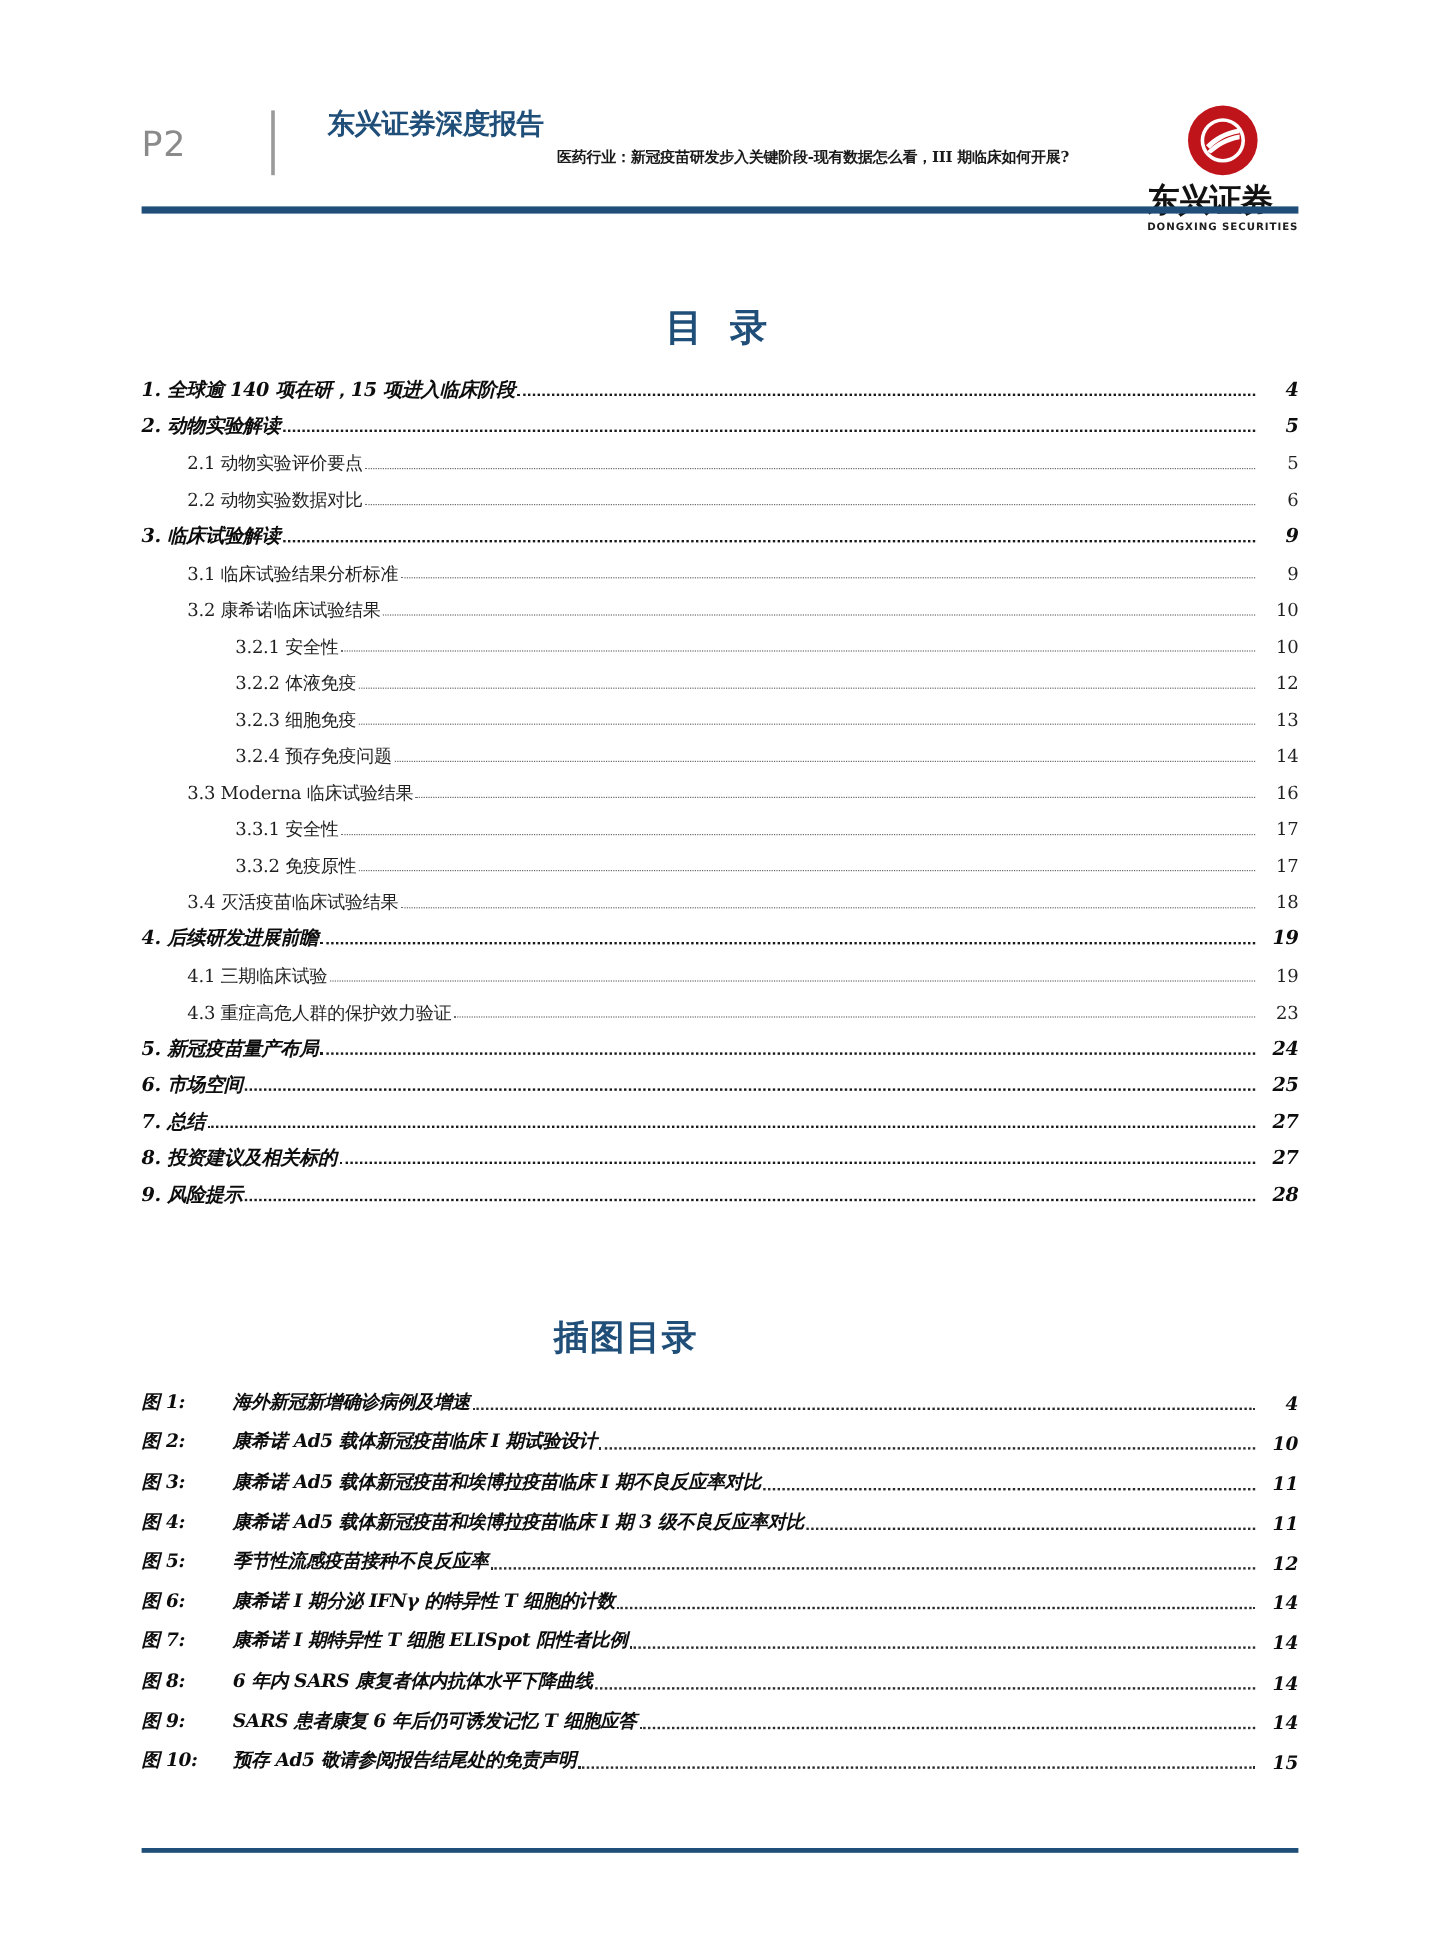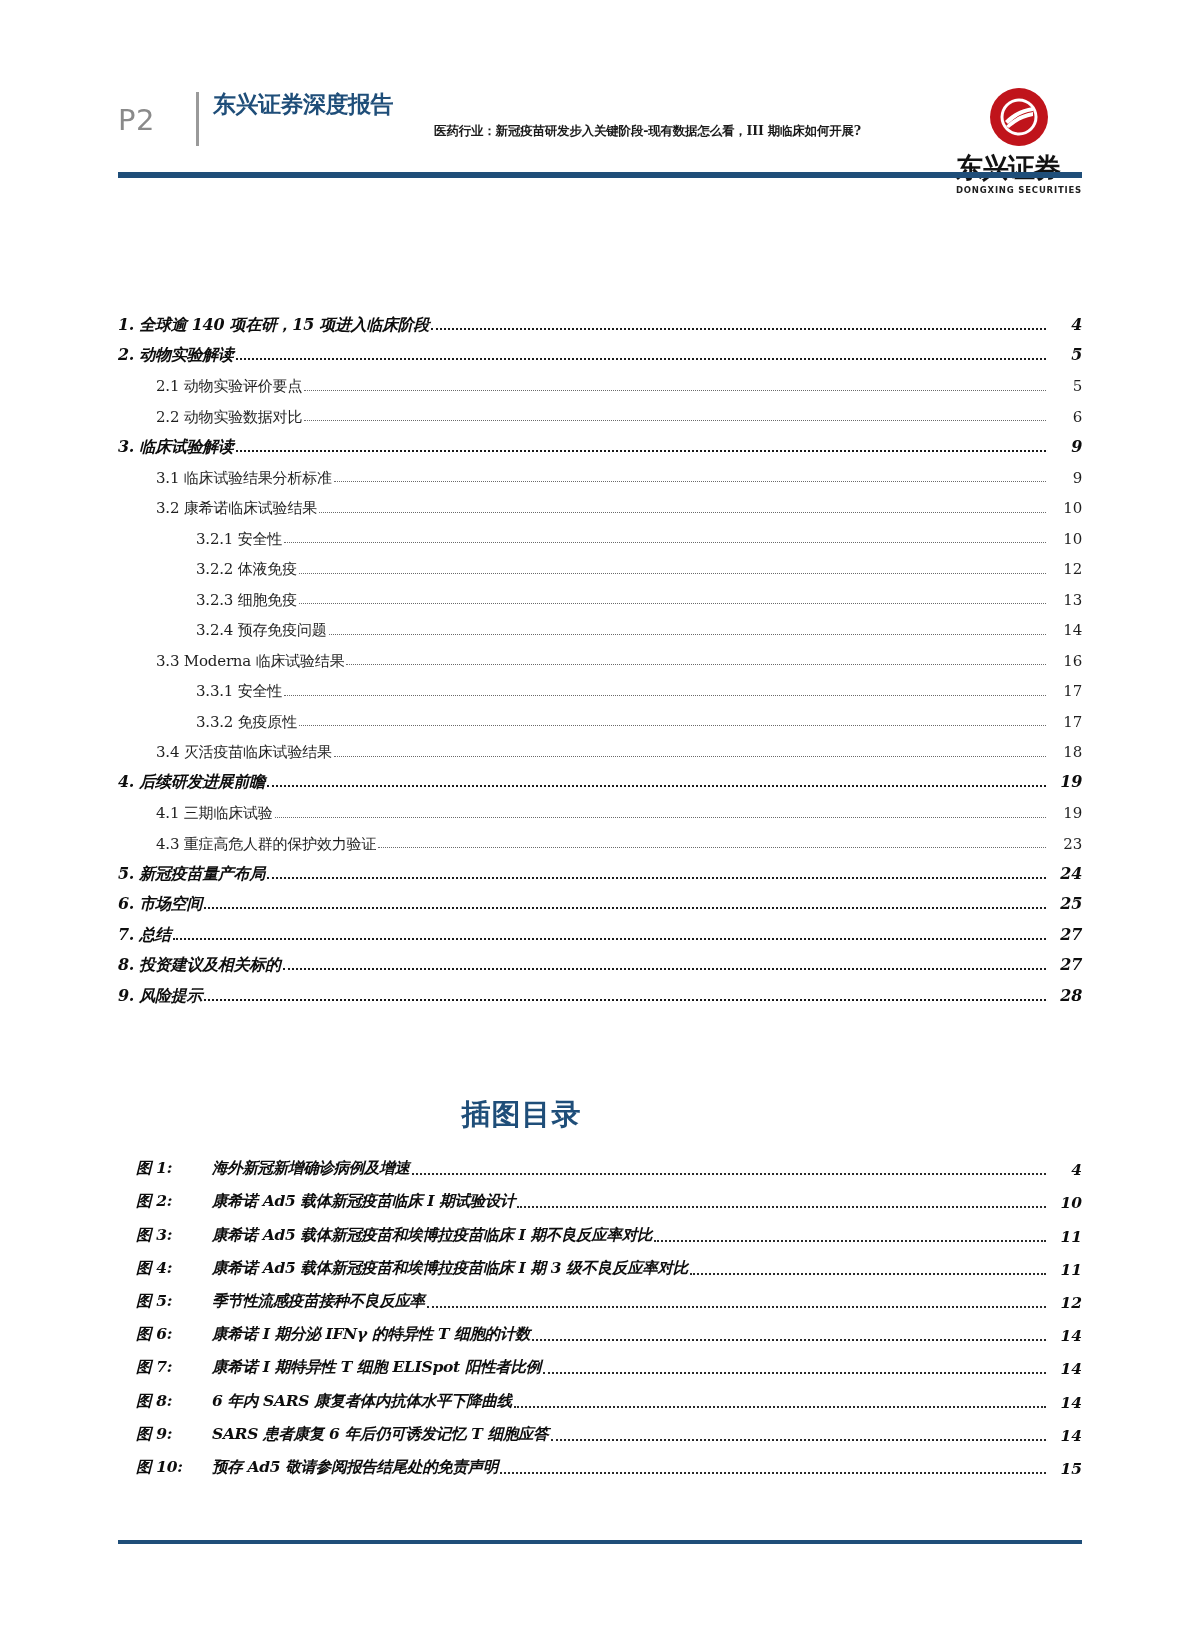--- a/index.html
+++ b/index.html
@@ -22,20 +22,21 @@
 
   
   .header {
     position: absolute;
     left: 118px;
     top: 88px;
     width: 964px;
     height: 62px;
     display: flex;
     align-items: flex-start;
+    gap: 30px;
   }
   .page-marker {
     font-family: "DejaVu Sans", sans-serif;
     font-size: 29px;
     color: #8a8a8a;
     font-weight: 400;
     letter-spacing: 0.5px;
     line-height: 1;
     padding-top: 18px;
     width: 78px;
@@ -219,21 +220,20 @@
   .figlist {
     position: absolute;
     left: 118px;
     top: 1148px;
     width: 964px;
   }
   .fig-row {
     display: flex;
     align-items: flex-end;
     height: 33.2px;
-    margin-left: 18px;
   }
   .fig-num {
     flex: none;
     width: 76px;
     font-family: "DejaVu Serif", "Liberation Serif", serif;
     font-size: 15.5px;
     font-weight: 700;
     font-style: italic;
     color: #0d0d0d;
     padding-bottom: 2px;
@@ -320,20 +320,21 @@
         </svg>
       </div>
       <div>
         <div class="brand-name">东兴证券</div>
         <div class="brand-en">DONGXING SECURITIES</div>
       </div>
     </div>
   </div>
   <div class="header-bar"></div>
 
+  <div class="toc-title">目  录</div>
   <div class="toc" id="toc-list">
       <div class="toc-row lvl1">
         <span class="toc-label">1. 全球逾 140 项在研，15 项进入临床阶段</span>
         <span class="toc-dots"></span>
         <span class="toc-page">4</span>
       </div>
       <div class="toc-row lvl1">
         <span class="toc-label">2. 动物实验解读</span>
         <span class="toc-dots"></span>
         <span class="toc-page">5</span>

